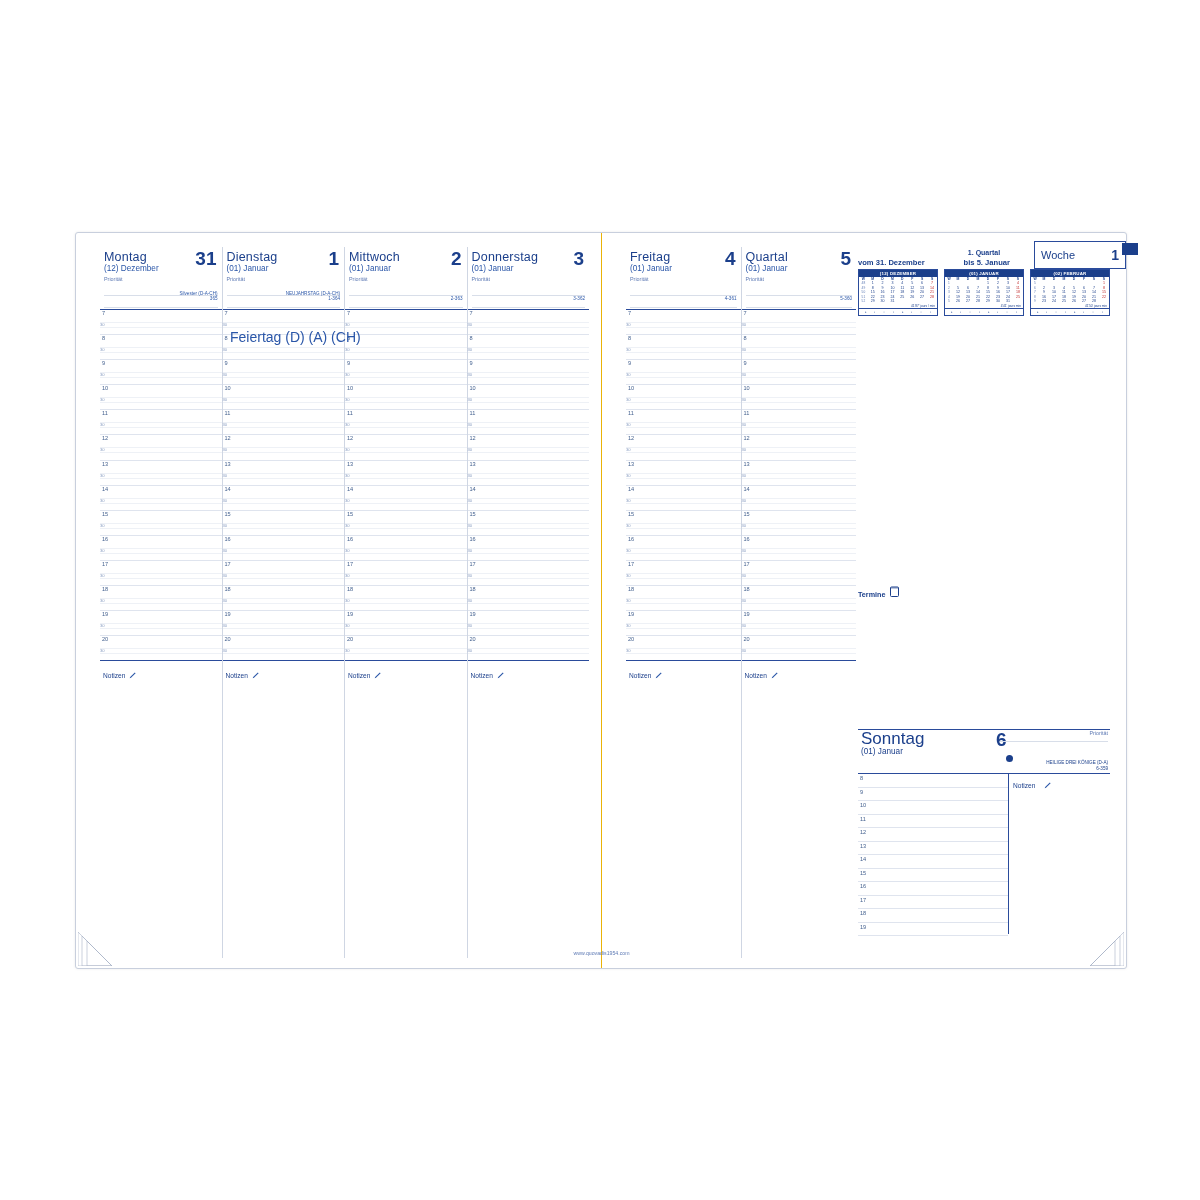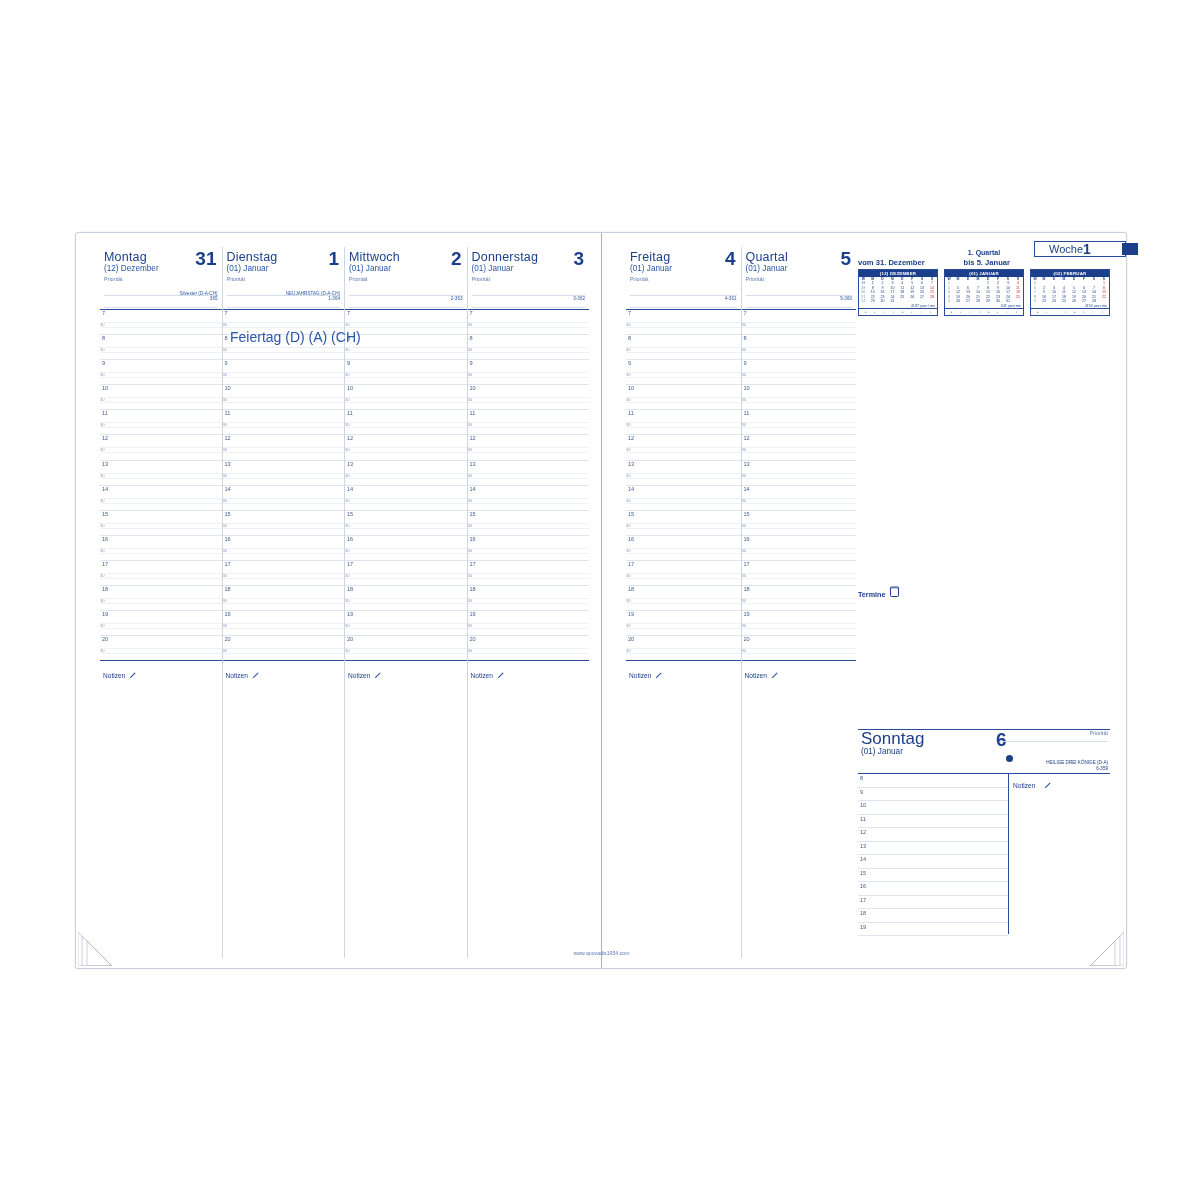--- a/index.html
+++ b/index.html
@@ -47,21 +47,21 @@
   .mini .mtitle{background:#1b3f8b;color:#fff;font-size:4.4px;text-align:center;letter-spacing:.2px;padding:1px 0;font-weight:700;}
   .mini table{border-collapse:collapse;width:100%;}
   .mini td{font-size:3.6px;text-align:center;color:#1b3f8b;line-height:1.25;padding:0;}
   .mini td.wk{color:#5f7bb5;font-size:3.2px;}
   .mini tr.hdr td{font-weight:700;font-size:3.4px;}
   .mini td.sun{color:#c02a2a;}
   .mini .foot{font-size:3.2px;text-align:right;color:#1b3f8b;padding-right:2px;}
   .mini .dots{display:flex;justify-content:space-around;border-top:1px solid #2a4b9b;padding:1px 2px;}
   .mini .dots span{font-size:3px;color:#5f7bb5;}
 
-  .wochebox{position:absolute;right:0;top:8px;width:92px;height:16px;border:1px solid #2a4b9b;display:flex;align-items:center;justify-content:flex-start;padding:0 14px;box-sizing:border-box;}
+  .wochebox{position:absolute;right:0;top:8px;width:92px;height:28px;border:1px solid #2a4b9b;display:flex;align-items:center;justify-content:space-between;padding:0 6px;box-sizing:border-box;}
   .wochebox .w{font-size:11px;}
   .wochebox .n{font-size:14px;font-weight:700;}
   .tab{position:absolute;right:-12px;top:10px;width:16px;height:12px;background:#1b3f8b;}
 
   .kontakt{position:absolute;left:256px;top:82px;width:252px;}
   .kontakt .hd{font-size:7.2px;font-weight:700;}
   .kontakt .icn{display:inline-block;margin-left:4px;}
   .bigrule{border-bottom:1px solid #2a4b9b;margin-top:128px;}
   .atrow{font-size:8px;margin-top:3px;}
   .bigrule2{border-bottom:1px solid #2a4b9b;margin-top:104px;}

